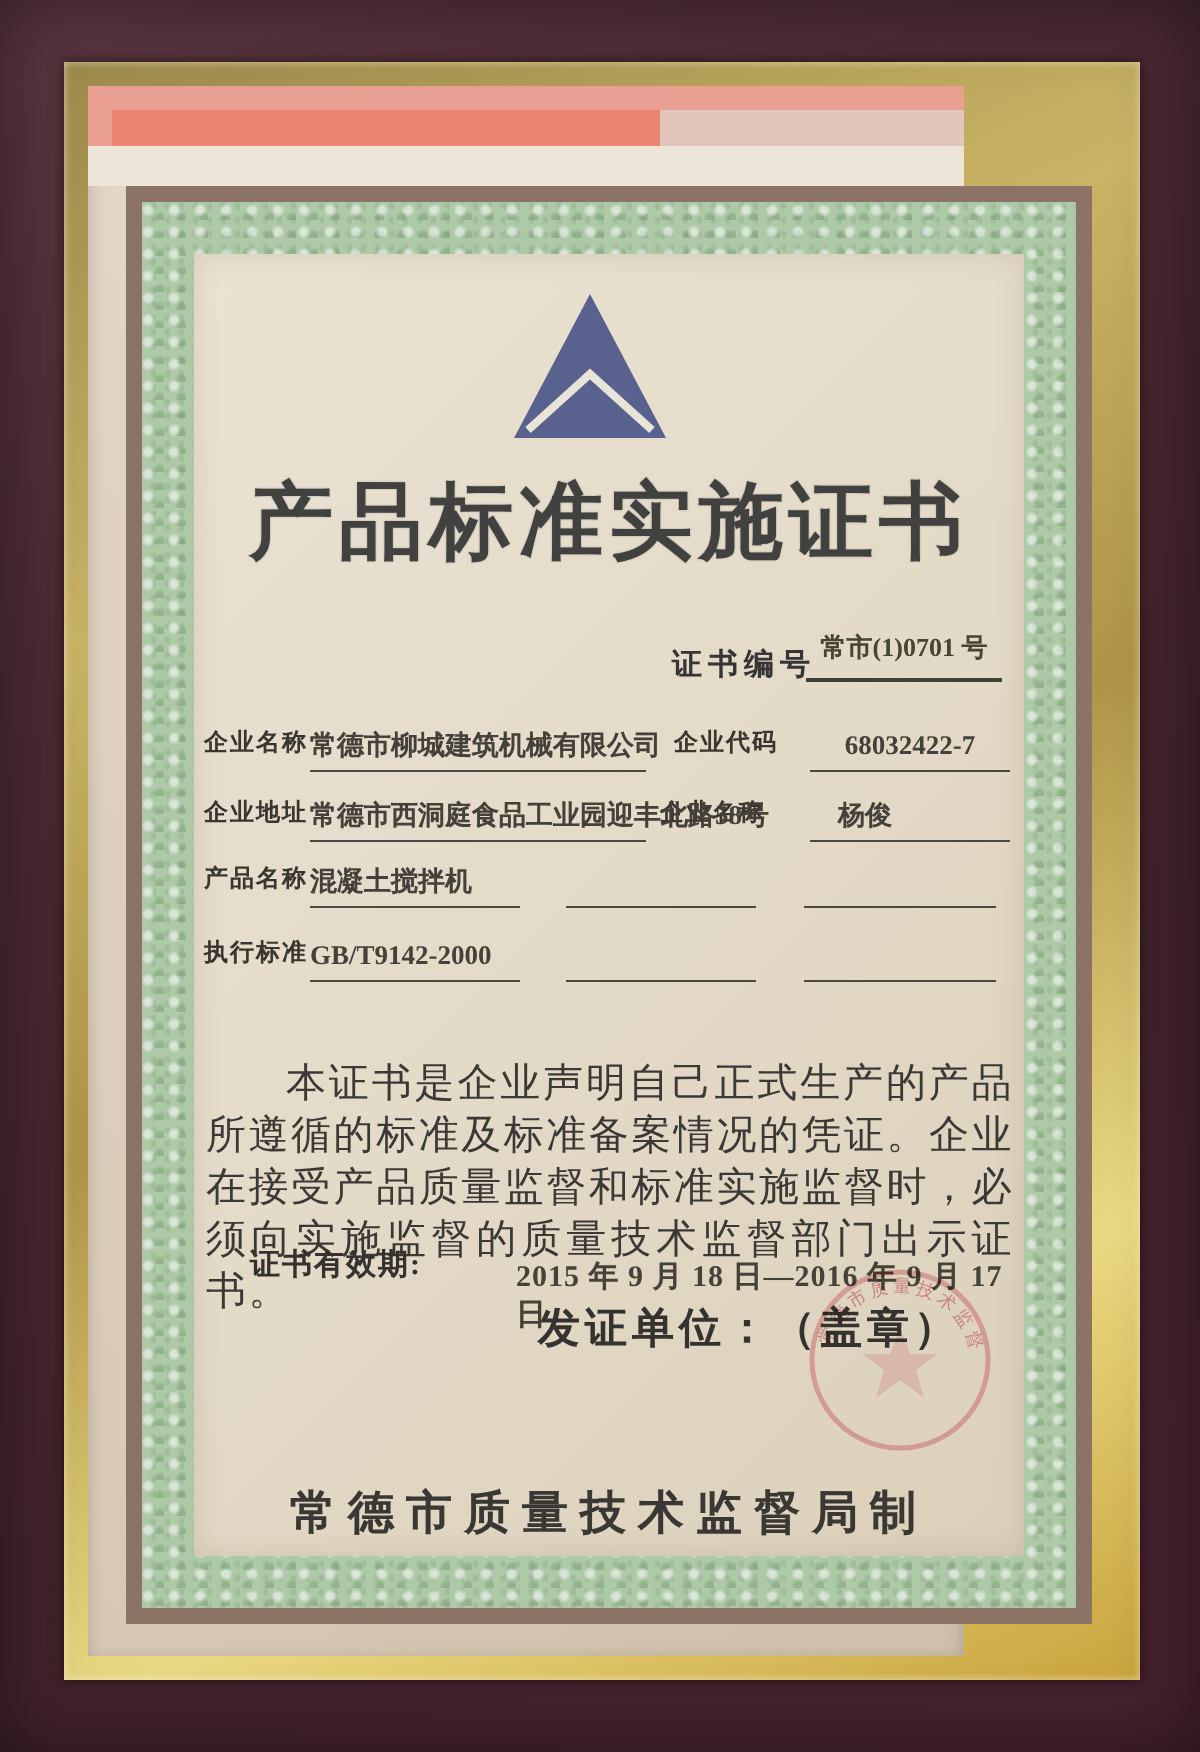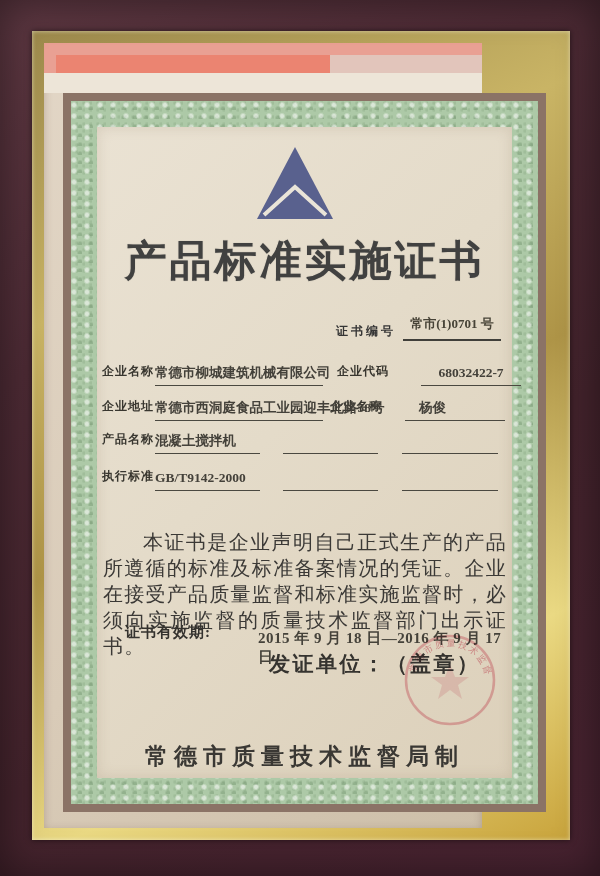--- a/index.html
+++ b/index.html
@@ -39,21 +39,21 @@
   
   .logo{position:absolute;left:158px;top:18px;}
   
   .title{position:absolute;left:0;top:106px;width:100%;text-align:center;
          font-family:"Liberation Sans","DejaVu Sans",sans-serif;
          font-size:42px;font-weight:800;letter-spacing:3px;color:#414140;
          text-shadow:0 0 1px rgba(60,60,60,.4);}
   
   .certno-label{position:absolute;left:239px;top:196px;
         font-family:Liberation Sans, sans-serif;
-        font-size:12px;font-weight:700;letter-spacing:3px;color:#353535;}
+        font-size:15px;font-weight:700;letter-spacing:3px;color:#353535;}
   .certno-value{position:absolute;left:306px;top:188px;width:98px;height:26px;
         text-align:center;font-size:13px;font-weight:700;color:#474337;
         border-bottom:2px solid #403f3a;box-sizing:border-box;}
   
   .flabel{position:absolute;font-size:12px;font-weight:700;letter-spacing:1px;color:#38362f;}
   .cell{position:absolute;height:24px;border-bottom:1.6px solid #4a4840;
         font-size:13.5px;font-weight:600;color:#44413a;box-sizing:border-box;
         white-space:nowrap;line-height:22px;}
   .cell.center{text-align:center;}
   
@@ -101,21 +101,21 @@
               </svg>
 
               <div class="title">产品标准实施证书</div>
 
               <span class="certno-label">证书编号</span>
               <span class="certno-value">常市(1)0701 号</span>
 
               <span class="flabel" style="left:5px;top:236px;">企业名称</span>
               <span class="cell center" style="left:58px;top:235px;width:168px;">常德市柳城建筑机械有限公司</span>
               <span class="flabel" style="left:240px;top:236px;">企业代码</span>
-              <span class="cell center" style="left:324px;top:235px;width:100px;font-family:Liberation Serif, serif;">68032422-7</span>
+              <span class="cell center" style="left:308px;top:235px;width:100px;font-family:Liberation Serif, serif;">68032422-7</span>
 
               <span class="flabel" style="left:5px;top:271px;">企业地址</span>
               <span class="flabel" style="left:233px;top:271px;z-index:1;">企业名称</span>
               <span class="cell" style="left:58px;top:270px;width:168px;overflow:visible;z-index:2;">常德市西洞庭食品工业园迎丰北路58号</span>
               <span class="cell" style="left:308px;top:270px;width:100px;padding-left:14px;">杨俊</span>
 
               <span class="flabel" style="left:5px;top:304px;">产品名称</span>
               <span class="cell" style="left:58px;top:303px;width:105px;">混凝土搅拌机</span>
               <span class="cell" style="left:186px;top:303px;width:95px;"></span>
               <span class="cell" style="left:305px;top:303px;width:96px;"></span>

